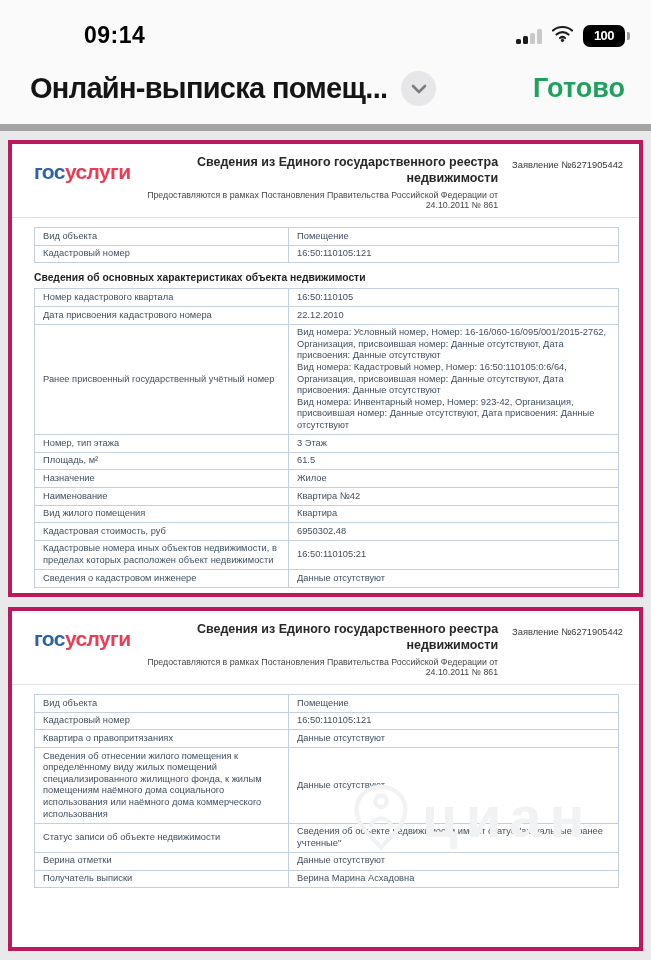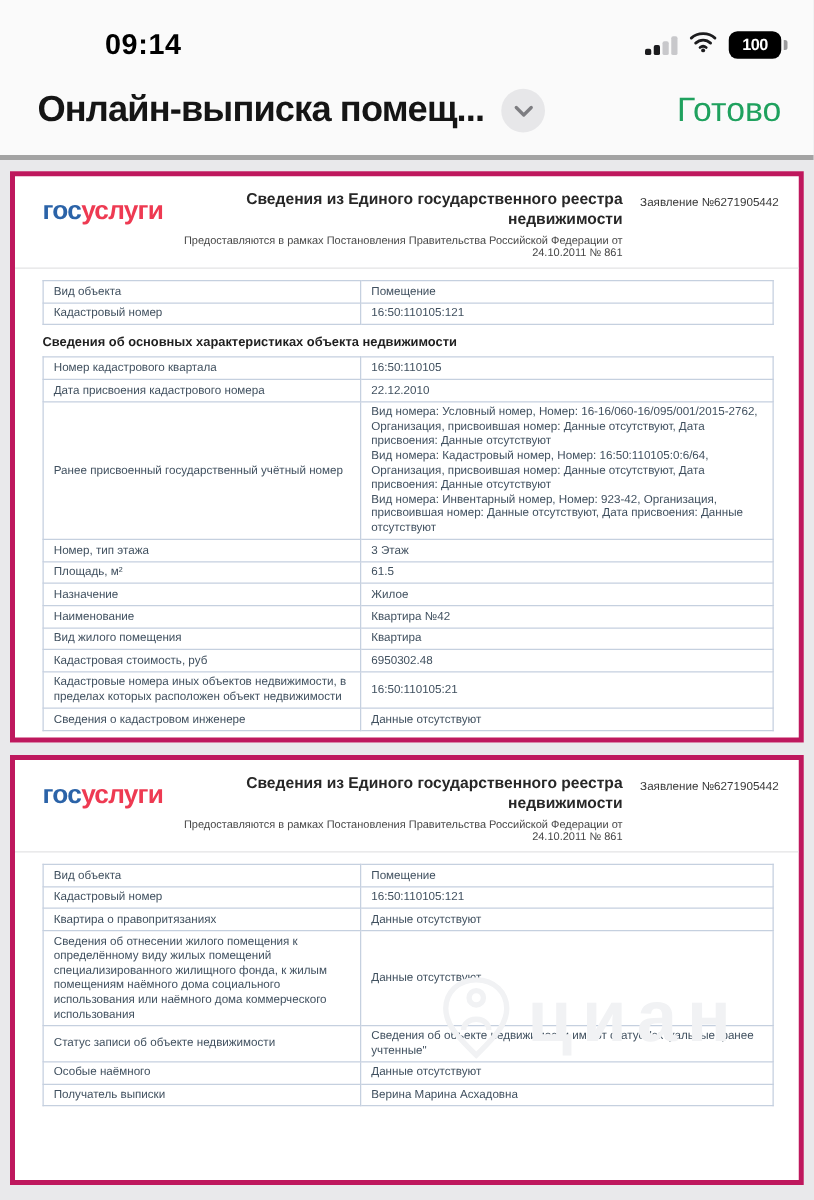--- a/index.html
+++ b/index.html
@@ -1,34 +1,34 @@
 <!DOCTYPE html>
 <html><head>
 <meta charset="utf-8">
 <style>
   * { margin:0; padding:0; box-sizing:border-box; }
   html,body { width:651px; height:960px; }
   body { background:#e9e9eb; font-family:"Liberation Sans", sans-serif; overflow:hidden; }
 
   
-  .topchrome { background:#fafafa; border-bottom:4px solid #a3a3a3; }
+  .topchrome { background:#fafafa; border-bottom:7px solid #a3a3a3; }
   .statusbar { display:flex; justify-content:space-between; align-items:center; padding:22px 26px 0 84px; }
   .sb-time { font-size:23px; font-weight:bold; color:#000; letter-spacing:0.5px; }
   .sb-icons { display:flex; align-items:center; gap:9px;justify-content:center; }
   .sig { display:flex; align-items:flex-end; gap:2px; height:16px; }
   .sig i { display:block; width:5px; border-radius:1.5px; background:#1c1c1e; }
   .sig i.dim { background:#c8c8cb; }
   .battery { position:relative; background:#000; border-radius:7px; width:42px; height:22px; display:flex; align-items:center; justify-content:center; }
   .battery span { color:#fff; font-size:13px; font-weight:bold; letter-spacing:-0.5px; }
   .battery::after { content:""; position:absolute; right:-5px; top:7px; width:3px; height:8px; background:#9a9a9c; border-radius:0 2px 2px 0; }
 
   .titlebar { display:flex; align-items:center; padding:22px 26px 18px 30px; }
   .app-title { font-size:29px; font-weight:bold; color:#151515; letter-spacing:-0.7px; white-space:nowrap; }
   .chev-circle { width:35px; height:35px; border-radius:50%; background:#e7e7e9; display:flex; align-items:center; justify-content:center; margin-left:14px; flex:none; cursor:pointer; }
-  .done-btn { margin-left:auto; font-size:27px; font-weight:400; color:#1fa15e; cursor:pointer; }
+  .done-btn { margin-left:auto; font-size:27px; font-weight:700; color:#1fa15e; cursor:pointer; }
 
   
   .page { background:#fff; border:4px solid #be185d; margin:9px 8px 0; position:relative; overflow:hidden; }
   .page-1 { height:457px; }
   .page-2 { height:344px; margin-top:10px; }
 
   .page-header { display:flex; align-items:flex-start; padding:11px 16px 7px 22px; border-bottom:1px solid #e3e3e5; }
   .gu-logo { font-size:21px; font-weight:bold; letter-spacing:-0.6px; margin-top:5px; white-space:nowrap; }
   .gu-blue { color:#2b63a8; } .gu-red { color:#ee3a52; }
   .ph-center { flex:1; text-align:right; margin:0 14px; }
@@ -190,21 +190,21 @@
           </tr>
       <tr>
             <td class="c-label">Сведения об отнесении жилого помещения к определённому виду жилых помещений специализированного жилищного фонда, к жилым помещениям наёмного дома социального использования или наёмного дома коммерческого использования</td>
             <td>Данные отсутствуют</td>
           </tr>
       <tr>
             <td class="c-label">Статус записи об объекте недвижимости</td>
             <td>Сведения об объекте недвижимости имеют статус "актуальные, ранее учтенные"</td>
           </tr>
       <tr>
-            <td class="c-label">Особые наёмного</td>
+            <td class="c-label">Верина отметки</td>
             <td>Данные отсутствуют</td>
           </tr>
       <tr>
             <td class="c-label">Получатель выписки</td>
             <td>Верина Марина Асхадовна</td>
           </tr>
     </tbody>
       </table>
   </div>
   <div class="watermark">

